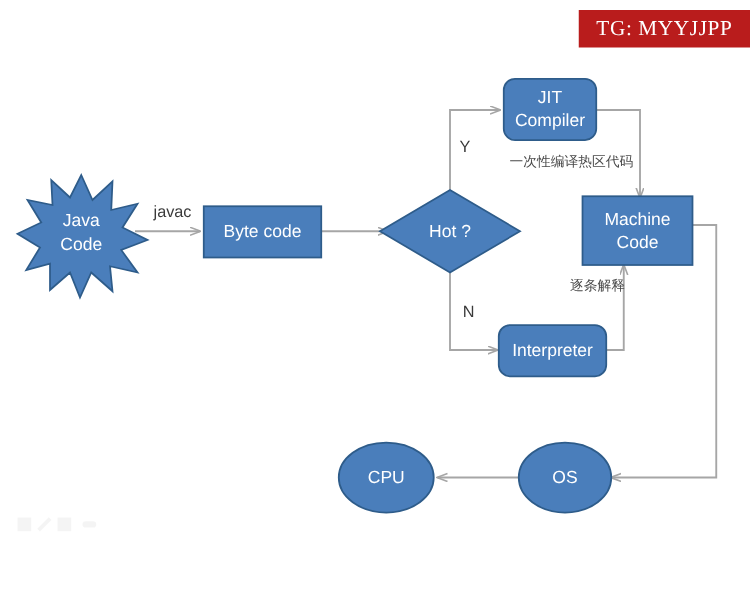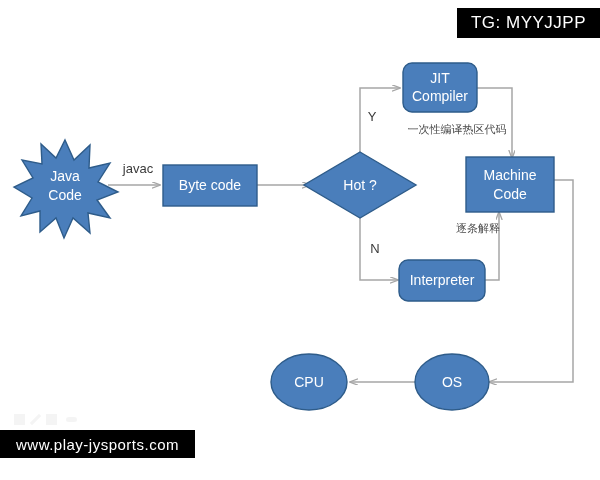--- a/index.html
+++ b/index.html
@@ -52,23 +52,23 @@
     stroke: #2e5c8a;
     stroke-width: 1.4;
   }
   .connector {
     fill: none;
     stroke: #a6a6a6;
     stroke-width: 1.5;
   }
   .badge {
     position: absolute;
-    background: #000000;
+    background: #b91c1c;
     color: #ffffff;
-    font-family: Liberation Sans, sans-serif;
+    font-family: Liberation Serif, serif;
     display: flex;
     align-items: center;
     justify-content: center;
     letter-spacing: 0.5px;
   }
   #tag-badge {
     right: 0;
     top: 8px;
     height: 30px;
     padding: 0 14px;
@@ -189,15 +189,14 @@
 
   <div id="faint-icons">
     <span class="i-dot"></span>
     <span class="i-pen"></span>
     <span class="i-box"></span>
     <span class="i-wave"></span>
   </div>
 
   <div class="badge" id="tag-badge">TG: MYYJJPP</div>
 
-  <div class="badge" id="watermark-badge">www.play-jysports.com</div>
 
 </div>
 
 </body></html>

